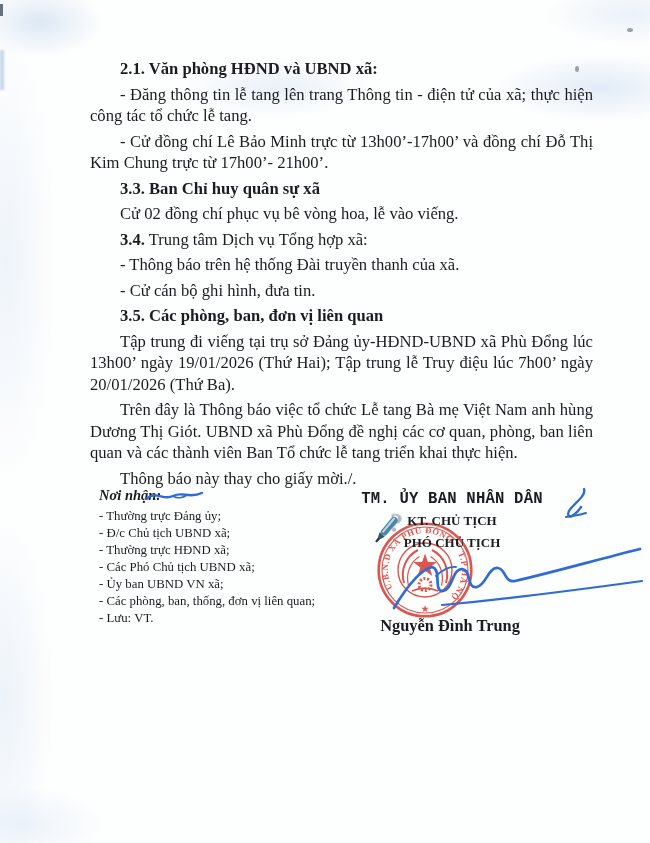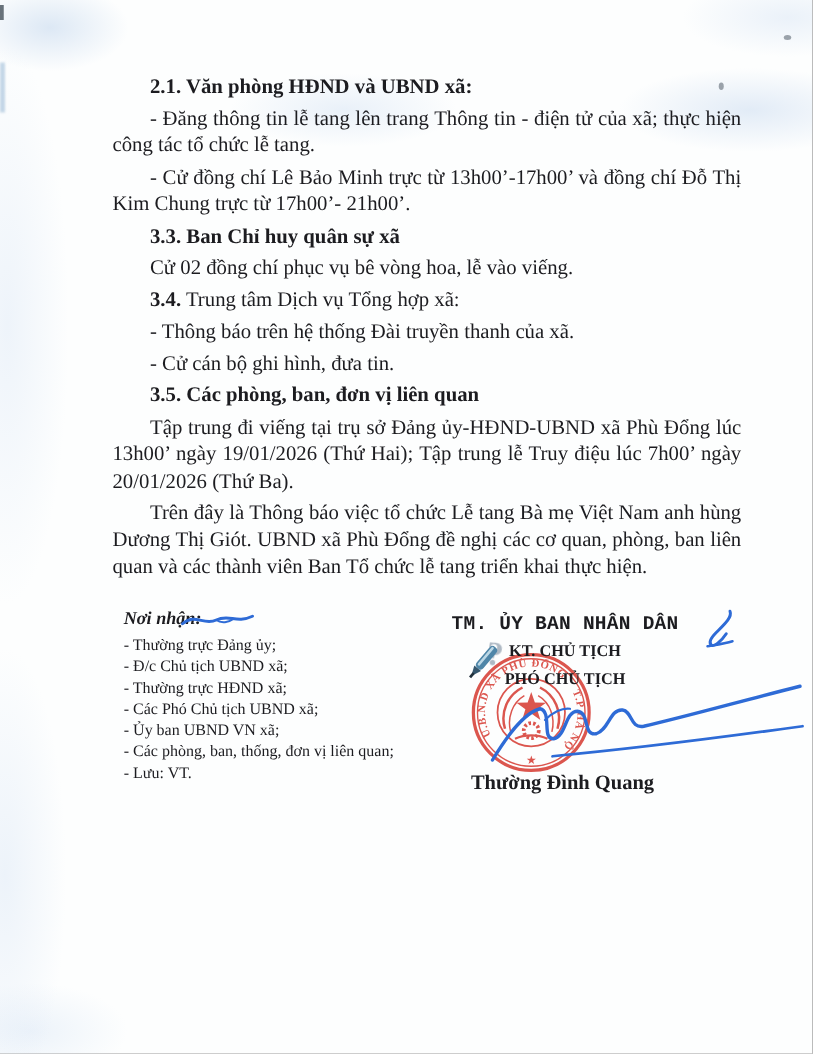--- a/index.html
+++ b/index.html
@@ -78,20 +78,21 @@
     <p class="jst">- Đăng thông tin lễ tang lên trang Thông tin - điện tử của xã; thực hiện công tác tổ chức lễ tang.</p>
     <p class="jst">- Cử đồng chí Lê Bảo Minh trực từ 13h00’-17h00’ và đồng chí Đỗ Thị Kim Chung trực từ 17h00’- 21h00’.</p>
     <p class="hd">3.3. Ban Chỉ huy quân sự xã</p>
     <p>Cử 02 đồng chí phục vụ bê vòng hoa, lễ vào viếng.</p>
     <p><span class="b">3.4.</span><span> Trung tâm Dịch vụ Tổng hợp xã:</span></p>
     <p>- Thông báo trên hệ thống Đài truyền thanh của xã.</p>
     <p>- Cử cán bộ ghi hình, đưa tin.</p>
     <p class="hd">3.5. Các phòng, ban, đơn vị liên quan</p>
     <p class="jst">Tập trung đi viếng tại trụ sở Đảng ủy-HĐND-UBND xã Phù Đổng lúc 13h00’ ngày 19/01/2026 (Thứ Hai); Tập trung lễ Truy điệu lúc 7h00’ ngày 20/01/2026 (Thứ Ba).</p>
     <p class="jst">Trên đây là Thông báo việc tổ chức Lễ tang Bà mẹ Việt Nam anh hùng Dương Thị Giót. UBND xã Phù Đổng đề nghị các cơ quan, phòng, ban liên quan và các thành viên Ban Tổ chức lễ tang triển khai thực hiện.</p>
+    <p>Thông báo này thay cho giấy mời./.</p>
   </div>
 
   <div class="recipients">
     <div class="recipients-label">Nơi nhận:</div>
     <div class="recipients-list">
         <div>- Thường trực Đảng ủy;</div>
         <div>- Đ/c Chủ tịch UBND xã;</div>
         <div>- Thường trực HĐND xã;</div>
         <div>- Các Phó Chủ tịch UBND xã;</div>
         <div>- Ủy ban UBND VN xã;</div>
@@ -153,15 +154,15 @@
       <path d="M-13,21 C-5,17.5 5,17.5 13,21" fill="none" stroke="#d8443c" stroke-width="1.8"></path>
     </g>
   </svg>
 
   <svg class="signature" viewBox="0 0 252 74">
     <path d="M2,72 C14,52 28,34 40,31 C50,33 41,56 51,55 C61,53 60,33 70,33 C80,34 74,53 85,51 C95,48 96,31 106,32 C114,33 112,47 123,45 C158,37 204,24 248,13" fill="none" stroke="#2e6bd6" stroke-width="2.7" stroke-linecap="round"></path>
     <path d="M44,40 C50,34 58,30 64,31" fill="none" stroke="#2e6bd6" stroke-width="1.8" stroke-linecap="round"></path>
     <path d="M50,69 C115,63 192,53 250,45" fill="none" stroke="#2e6bd6" stroke-width="2.2" stroke-linecap="round"></path>
   </svg>
 
-  <div class="signer-name">Thường Đình Quang</div>
+  <div class="signer-name">Nguyễn Đình Trung</div>
 
 </div>
 
 </body></html>

